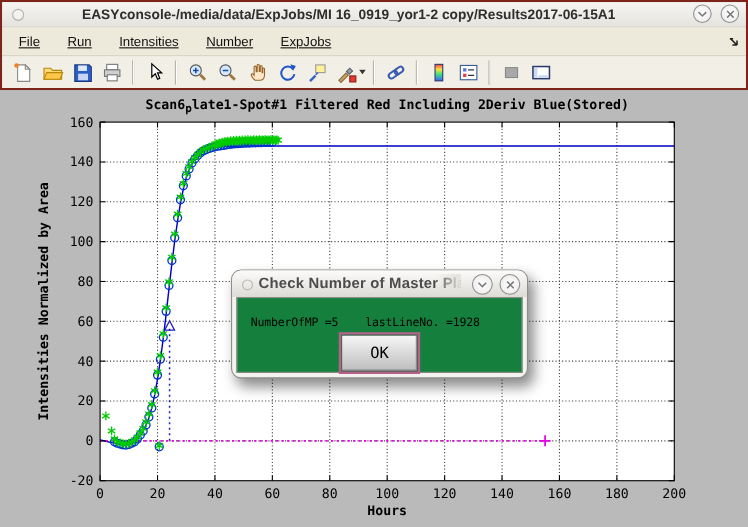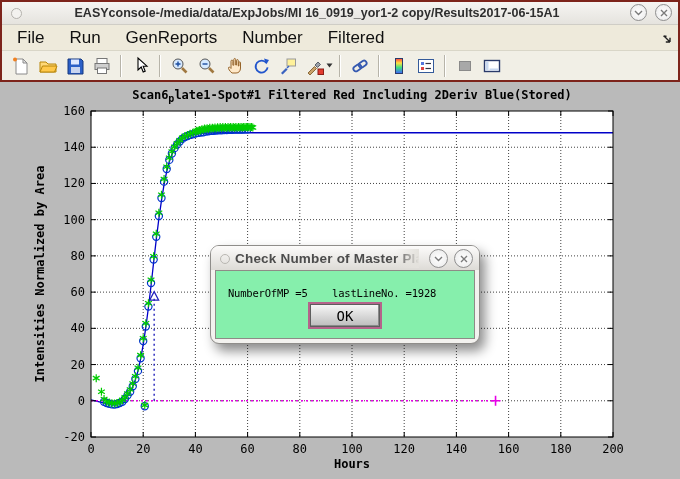--- a/index.html
+++ b/index.html
@@ -9,21 +9,21 @@
   
   .chrome{border-top:2px solid #7d241b;border-left:2px solid #7d241b;border-right:2px solid #7d241b;border-bottom:2px solid #7d241b;background:#f1efe6;}
   .titlebar{position:relative;height:22px;background:linear-gradient(#f6f5f2,#e5e3de);display:flex;align-items:center;border-bottom:1px solid #cfcdc6;}
   .win-menu-circle{position:absolute;left:9px;top:6px;width:9px;height:9px;border:1.5px solid #b4b2ad;border-radius:50%;background:#f3f2ef;}
   .titlebar .title{flex:1;text-align:center;font-size:12.5px;font-weight:bold;color:#2e2e2e;white-space:nowrap;overflow:hidden;padding-right:54px;padding-left:8px;}
   .controls{position:absolute;right:6px;top:2px;display:flex;gap:8px;}
   .circle-btn{width:15px;height:15px;border:1.3px solid #8f8f8f;border-radius:50%;background:radial-gradient(#ffffff,#e9e9e9);display:flex;align-items:center;justify-content:center;cursor:default;}
   .circle-btn svg{display:block;}
 
   .menubar{position:relative;height:25px;background:#eeeadb;display:flex;align-items:center;padding-left:8px;border-bottom:1px solid #d9d6c8;}
-  .menu-item{font-size:17px;color:#101010;padding:2px 7px;margin-right:11px;white-space:nowrap;}
+  .menu-item{font-size:12px;color:#101010;padding:2px 7px;margin-right:11px;white-space:nowrap;text-decoration:underline;}
   .tearoff{position:absolute;right:5px;top:6px;}
 
   .toolbar{height:29px;background:#f1efe6;display:flex;align-items:center;padding-left:5px;}
   .tb-btn{width:25px;height:24px;display:flex;align-items:center;justify-content:center;margin:0 1px;border-radius:2px;}
   .tb-sep{width:1px;height:22px;background:#b7b4a9;border-right:1px solid #ffffff;margin:0 5px;}
   .tb-caret{display:flex;align-items:center;margin-left:-2px;margin-right:1px;}
 
   
   .figure{position:relative;width:680px;height:399px;background:#bababa;}
   #plot-svg{position:absolute;left:0;top:0;}
@@ -33,24 +33,24 @@
 
   
   .dialog{position:absolute;left:210px;top:163px;width:268px;height:97px;background:#f3f2ef;border:1px solid #8f8d8a;border-radius:9px;box-shadow:5px 7px 12px rgba(0,0,0,0.45);z-index:10;}
   .dlg-titlebar{position:relative;height:24px;background:linear-gradient(#fcfbfa,#dddbd6);border-radius:8px 8px 0 0;display:flex;align-items:center;}
   .dlg-menu-circle{position:absolute;left:9px;top:8px;width:8px;height:8px;border:1.5px solid #b9b7b2;border-radius:50%;}
   .dlg-title-wrap{position:absolute;left:24px;top:3px;width:184px;height:19px;overflow:hidden;white-space:nowrap;}
   .dlg-title{font-size:13.5px;font-weight:bold;color:#4c4c4c;letter-spacing:0.2px;}
   .dlg-title-fade{position:absolute;right:0;top:0;width:24px;height:19px;background:linear-gradient(90deg,rgba(228,226,221,0),#e4e2dd);}
   .dlg-controls{position:absolute;right:6px;top:3px;display:flex;gap:6px;}
   .dlg-controls .circle-btn{width:17px;height:17px;}
-  .dlg-body{position:absolute;left:4px;right:4px;top:24px;bottom:4px;background:#86efac;border:1px solid #8e8b87;}
+  .dlg-body{position:absolute;left:4px;right:4px;top:24px;bottom:4px;background:#15803d;border:1px solid #8e8b87;}
   .dlg-message{margin:16px 0 0 12px;font:10.5px "DejaVu Sans Mono",monospace;letter-spacing:-0.2px;color:#000;white-space:pre;}
   .ok-wrap{display:flex;justify-content:center;margin-top:5px;}
-  .ok-btn{font:14px "DejaVu Sans Mono",monospace;color:#000;width:70px;height:23px;background:linear-gradient(#f6f6f6,#bdbdbd);border:1px solid #5e5e5e;outline:2px solid #b5638b;box-shadow:inset -1px -1px 0 #8a8a8a, 1px 1px 0 #6d6d6d;padding:0;}
+  .ok-btn{font:14px "DejaVu Sans Mono",monospace;color:#000;width:70px;height:34px;background:linear-gradient(#f6f6f6,#bdbdbd);border:1px solid #5e5e5e;outline:2px solid #b5638b;box-shadow:inset -1px -1px 0 #8a8a8a, 1px 1px 0 #6d6d6d;padding:0;}
 </style>
 </head>
 <body>
 
 <div class="window">
   <div class="chrome">
 
     <div class="titlebar">
       <span class="win-menu-circle"></span>
       <div class="title">EASYconsole-/media/data/ExpJobs/MI 16_0919_yor1-2 copy/Results2017-06-15A1</div>
@@ -64,23 +64,23 @@
           <svg width="8" height="8" viewBox="0 0 8 8">
               <path d="M1 1l6 6M7 1l-6 6" stroke="#7a7a7a" stroke-width="1.4"></path>
             </svg>
         </div>
       </div>
     </div>
 
     <div class="menubar">
       <span class="menu-item">File</span>
       <span class="menu-item">Run</span>
-      <span class="menu-item">GenReports</span>
+      <span class="menu-item">Intensities</span>
       <span class="menu-item">Number</span>
-      <span class="menu-item">Filtered</span>
+      <span class="menu-item">ExpJobs</span>
       <span class="tearoff">
         <svg width="11" height="11" viewBox="0 0 11 11">
             <path d="M2 2l6 6M8 8V3.8M8 8H3.8" fill="none" stroke="#222" stroke-width="1.4"></path>
             <path d="M1.5 1.5h3v1.5h-3z" fill="#222"></path>
           </svg>
       </span>
     </div>
 
     <div class="toolbar">
       <div class="tb-btn">

